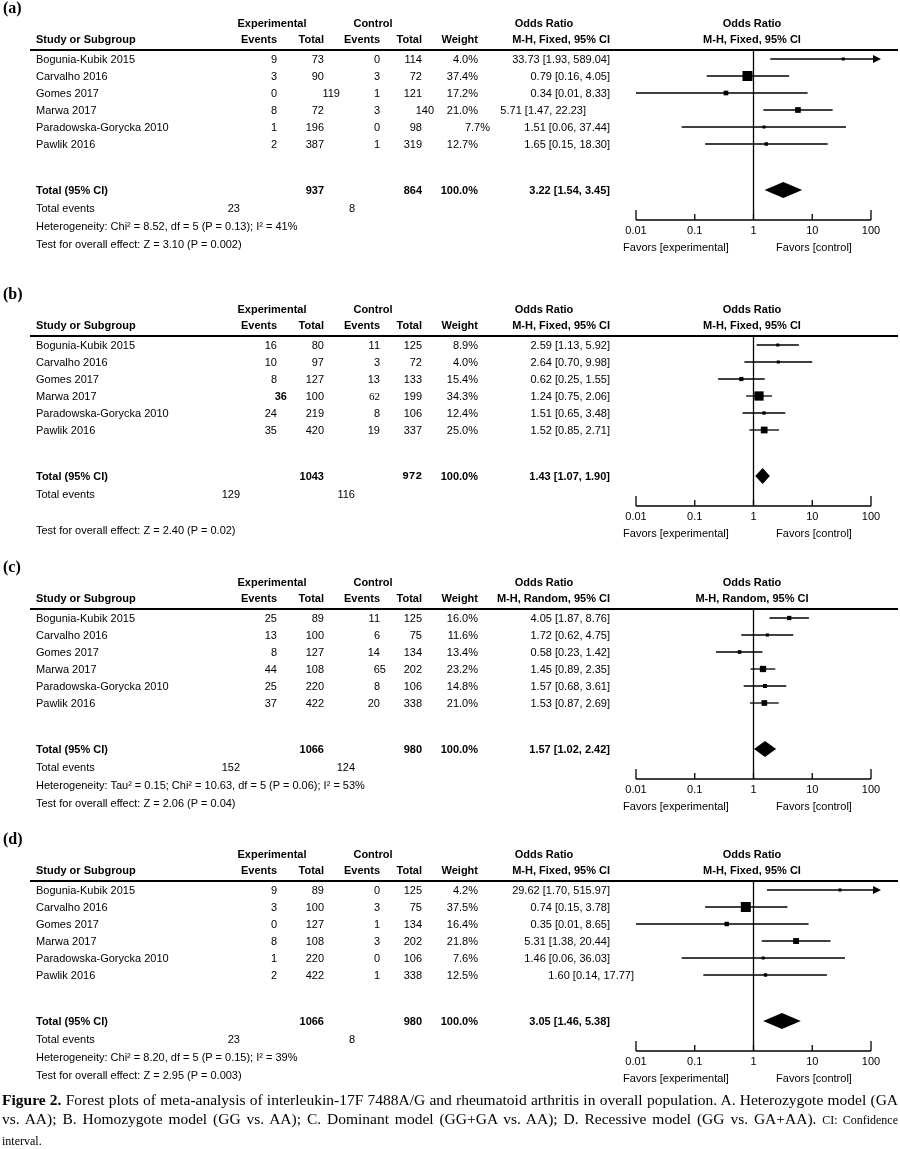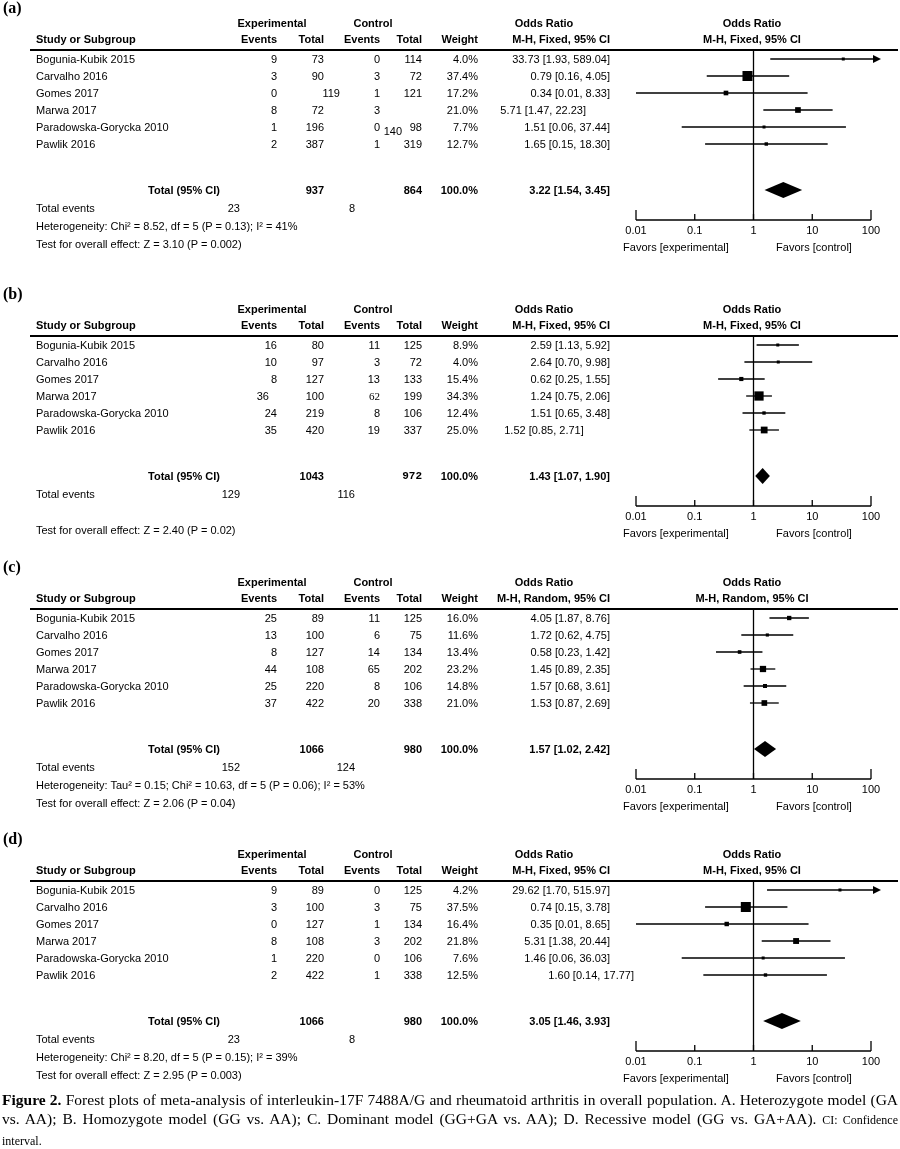--- a/index.html
+++ b/index.html
@@ -5,21 +5,21 @@
   html,body{margin:0;padding:0;background:#fff;}
   body{width:900px;height:1149px;position:relative;font-family:"Liberation Sans",sans-serif;color:#000;overflow:hidden;}
   .panel{position:absolute;left:0;width:900px;height:258px;}
   .plabel{position:absolute;left:3px;top:-3px;font-family:"Liberation Serif",serif;font-weight:bold;font-size:16px;}
   .ghdr,.chdr,.trow,.srow{position:absolute;left:30px;width:868px;height:16px;font-size:11px;line-height:16px;white-space:nowrap;}
   .ghdr{top:13px;font-weight:bold;}
   .chdr{top:29px;font-weight:bold;border-bottom:2px solid #000;height:18px;line-height:17px;}
   .cell{position:absolute;top:0;}
   .r{text-align:right;}
   .c{text-align:center;}
-  .b{font-weight:bold;text-align:right;}
+  .b{font-weight:bold;}
   .name{left:6px;width:184px;overflow:hidden;}
   .svgbox{position:absolute;left:616px;top:47px;}
   .caption{position:absolute;left:2px;top:1090px;width:896px;margin:0;font-family:"Liberation Serif",serif;font-size:15.5px;line-height:19px;text-align:justify;}
   .caption .note{font-size:12px;}
   svg text{font-family:"Liberation Sans",sans-serif;}
 </style>
 </head>
 <body>
 
 <div id="panels">
@@ -66,31 +66,31 @@
         <div class="cell r" style="left:294px;width:56px;">1</div>
         <div class="cell r" style="left:350px;width:42px;">121</div>
         <div class="cell r" style="left:392px;width:56px;">17.2%</div>
         <div class="cell r" style="left:448px;width:132px;">0.34 [0.01, 8.33]</div>
       </div>
       <div class="trow" style="top:100px;">
         <div class="cell name">Marwa 2017</div>
         <div class="cell r" style="left:190px;width:57px;">8</div>
         <div class="cell r" style="left:247px;width:47px;">72</div>
         <div class="cell r" style="left:294px;width:56px;">3</div>
-        <div class="cell r" style="left:330px;width:42px;margin-top:21px;">140</div>
+        <div class="cell r" style="left:362px;width:42px;">140</div>
         <div class="cell r" style="left:392px;width:56px;">21.0%</div>
         <div class="cell r" style="left:424px;width:132px;">5.71 [1.47, 22.23]</div>
       </div>
       <div class="trow" style="top:117px;">
         <div class="cell name">Paradowska-Gorycka 2010</div>
         <div class="cell r" style="left:190px;width:57px;">1</div>
         <div class="cell r" style="left:247px;width:47px;">196</div>
         <div class="cell r" style="left:294px;width:56px;">0</div>
         <div class="cell r" style="left:350px;width:42px;">98</div>
-        <div class="cell r" style="left:392px;width:56px;">7.7%</div>
+        <div class="cell r" style="left:392px;width:56px;padding-left:12px;">7.7%</div>
         <div class="cell r" style="left:448px;width:132px;">1.51 [0.06, 37.44]</div>
       </div>
       <div class="trow" style="top:134px;">
         <div class="cell name">Pawlik 2016</div>
         <div class="cell r" style="left:190px;width:57px;">2</div>
         <div class="cell r" style="left:247px;width:47px;">387</div>
         <div class="cell r" style="left:294px;width:56px;">1</div>
         <div class="cell r" style="left:350px;width:42px;">319</div>
         <div class="cell r" style="left:392px;width:56px;">12.7%</div>
         <div class="cell r" style="left:448px;width:132px;">1.65 [0.15, 18.30]</div>
@@ -184,21 +184,21 @@
         <div class="cell name">Gomes 2017</div>
         <div class="cell r" style="left:190px;width:57px;">8</div>
         <div class="cell r" style="left:247px;width:47px;">127</div>
         <div class="cell r" style="left:294px;width:56px;">13</div>
         <div class="cell r" style="left:350px;width:42px;">133</div>
         <div class="cell r" style="left:392px;width:56px;">15.4%</div>
         <div class="cell r" style="left:448px;width:132px;">0.62 [0.25, 1.55]</div>
       </div>
       <div class="trow" style="top:100px;">
         <div class="cell name">Marwa 2017</div>
-        <div class="cell r" style="left:182px;width:57px;">36</div>
+        <div class="cell r" style="left:200px;width:57px;font-weight:bold;">36</div>
         <div class="cell r" style="left:247px;width:47px;">100</div>
         <div class="cell r" style="left:294px;width:56px;font-family:Liberation Serif, serif;">62</div>
         <div class="cell r" style="left:350px;width:42px;">199</div>
         <div class="cell r" style="left:392px;width:56px;">34.3%</div>
         <div class="cell r" style="left:448px;width:132px;">1.24 [0.75, 2.06]</div>
       </div>
       <div class="trow" style="top:117px;">
         <div class="cell name">Paradowska-Gorycka 2010</div>
         <div class="cell r" style="left:190px;width:57px;">24</div>
         <div class="cell r" style="left:247px;width:47px;">219</div>
@@ -207,21 +207,21 @@
         <div class="cell r" style="left:392px;width:56px;">12.4%</div>
         <div class="cell r" style="left:448px;width:132px;">1.51 [0.65, 3.48]</div>
       </div>
       <div class="trow" style="top:134px;">
         <div class="cell name">Pawlik 2016</div>
         <div class="cell r" style="left:190px;width:57px;">35</div>
         <div class="cell r" style="left:247px;width:47px;">420</div>
         <div class="cell r" style="left:294px;width:56px;">19</div>
         <div class="cell r" style="left:350px;width:42px;">337</div>
         <div class="cell r" style="left:392px;width:56px;">25.0%</div>
-        <div class="cell r" style="left:448px;width:132px;text-align:center;">1.52 [0.85, 2.71]</div>
+        <div class="cell r" style="left:448px;width:132px;">1.52 [0.85, 2.71]</div>
       </div>
       <div class="trow b" style="top:180px;">
         <div class="cell name">Total (95% CI)</div>
         <div class="cell r b" style="left:247px;width:47px;">1043</div>
         <div class="cell r b" style="left:350px;width:42px;font-family:Liberation Mono, monospace;">972</div>
         <div class="cell r b" style="left:392px;width:56px;">100.0%</div>
         <div class="cell r b" style="left:448px;width:132px;">1.43 [1.07, 1.90]</div>
       </div>
       <div class="trow" style="top:198px;">
         <div class="cell name">Total events</div>
@@ -303,21 +303,21 @@
         <div class="cell r" style="left:247px;width:47px;">127</div>
         <div class="cell r" style="left:294px;width:56px;">14</div>
         <div class="cell r" style="left:350px;width:42px;">134</div>
         <div class="cell r" style="left:392px;width:56px;">13.4%</div>
         <div class="cell r" style="left:448px;width:132px;">0.58 [0.23, 1.42]</div>
       </div>
       <div class="trow" style="top:100px;">
         <div class="cell name">Marwa 2017</div>
         <div class="cell r" style="left:190px;width:57px;">44</div>
         <div class="cell r" style="left:247px;width:47px;">108</div>
-        <div class="cell r" style="left:294px;width:56px;">65</div>
+        <div class="cell r" style="left:300px;width:56px;">65</div>
         <div class="cell r" style="left:350px;width:42px;">202</div>
         <div class="cell r" style="left:392px;width:56px;">23.2%</div>
         <div class="cell r" style="left:448px;width:132px;">1.45 [0.89, 2.35]</div>
       </div>
       <div class="trow" style="top:117px;">
         <div class="cell name">Paradowska-Gorycka 2010</div>
         <div class="cell r" style="left:190px;width:57px;">25</div>
         <div class="cell r" style="left:247px;width:47px;">220</div>
         <div class="cell r" style="left:294px;width:56px;">8</div>
         <div class="cell r" style="left:350px;width:42px;">106</div>
@@ -451,21 +451,21 @@
         <div class="cell r" style="left:294px;width:56px;">1</div>
         <div class="cell r" style="left:350px;width:42px;">338</div>
         <div class="cell r" style="left:392px;width:56px;">12.5%</div>
         <div class="cell r" style="left:472px;width:132px;">1.60 [0.14, 17.77]</div>
       </div>
       <div class="trow b" style="top:180px;">
         <div class="cell name">Total (95% CI)</div>
         <div class="cell r b" style="left:247px;width:47px;">1066</div>
         <div class="cell r b" style="left:350px;width:42px;">980</div>
         <div class="cell r b" style="left:392px;width:56px;">100.0%</div>
-        <div class="cell r b" style="left:448px;width:132px;">3.05 [1.46, 3.93]</div>
+        <div class="cell r b" style="left:448px;width:132px;">3.05 [1.46, 5.38]</div>
       </div>
       <div class="trow" style="top:198px;">
         <div class="cell name">Total events</div>
         <div class="cell r" style="left:150px;width:60px;">23</div>
         <div class="cell r" style="left:265px;width:60px;">8</div>
       </div>
       <div class="srow" style="top:216px;">
         <div class="cell" style="left:6px;width:580px;">Heterogeneity: Chi² = 8.20, df = 5 (P = 0.15); I² = 39%</div>
       </div>
       <div class="srow" style="top:234px;">

